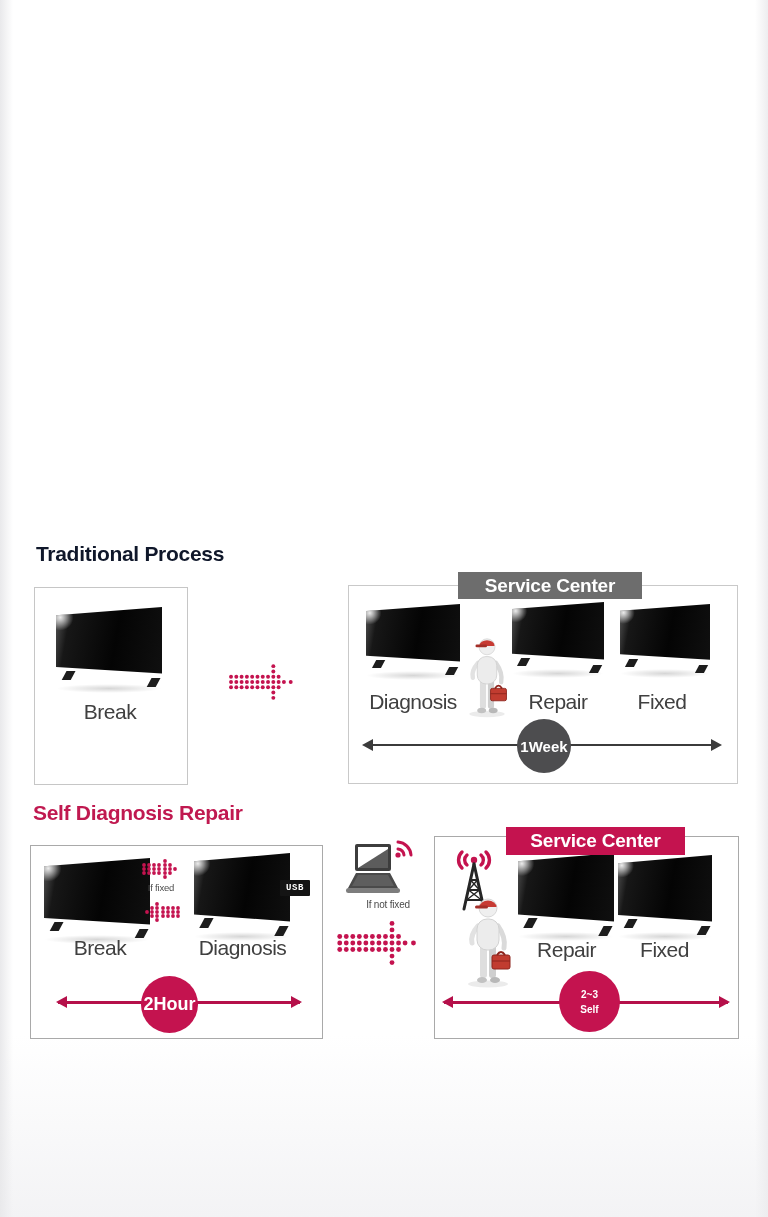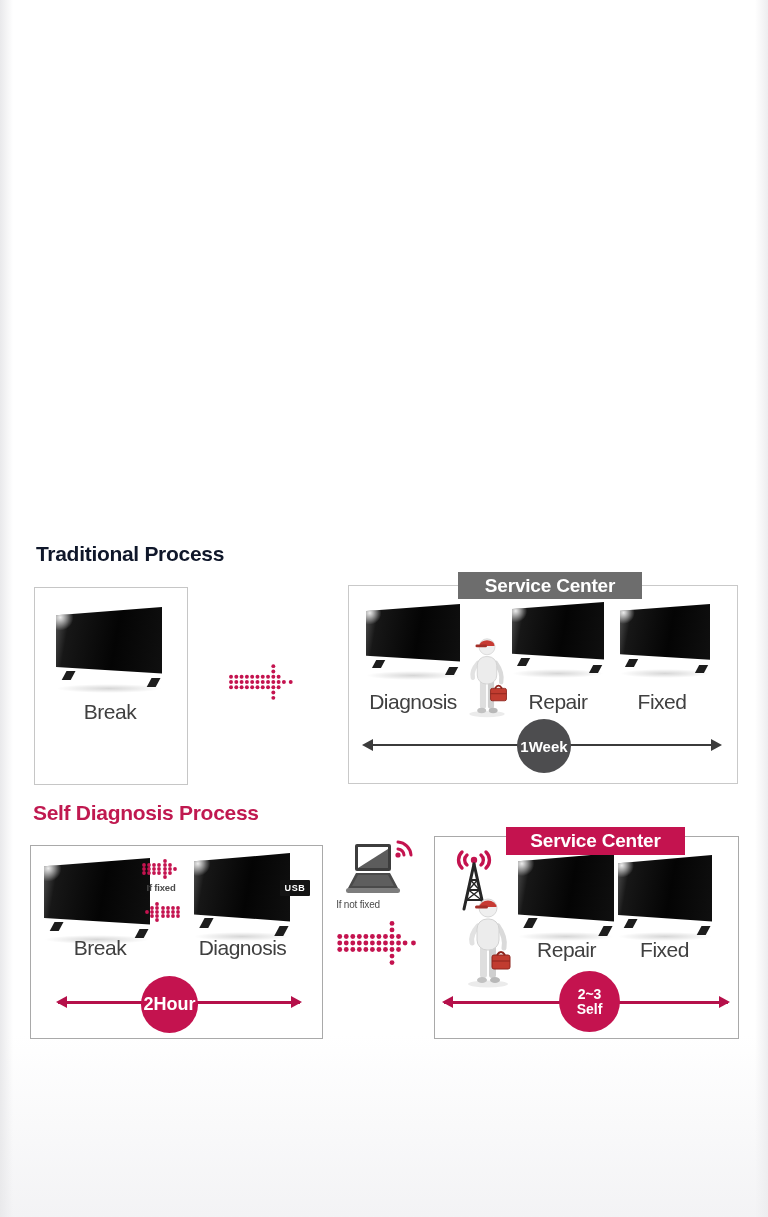--- a/index.html
+++ b/index.html
@@ -224,58 +224,58 @@
     <use href="#repairman"></use>
   </svg>
 
 <div class="tv-label" style="left:356px;top:690px;width:114px;">Diagnosis</div>
 <div class="tv-label" style="left:508px;top:690px;width:100px;">Repair</div>
 <div class="tv-label" style="left:612px;top:690px;width:100px;">Fixed</div>
 
 <div class="tl-line" style="left:364px;top:744px;width:356px;"></div>
 <div class="tl-circle dark" style="left:517px;top:719px;width:54px;height:54px;font-size:15px;">1Week</div>
 
-<div class="abs heading pink" style="left:33px;top:801px;">Self Diagnosis Process</div>
+<div class="abs heading pink" style="left:33px;top:801px;">Self Diagnosis Repair</div>
 
 <div class="pbox" style="left:30px;top:845px;width:291px;height:192px;border-color:#a9a9a9;"></div>
 <div class="tv" style="left:44px;top:858px;width:106px;height:86px;">
   <div class="screen"></div>
     <div class="foot fl"></div>
     <div class="foot fr"></div>
     <div class="tvshadow"></div>
 </div>
 <div class="tv-label" style="left:40px;top:936px;width:120px;">Break</div>
 
 <svg class="abs dot-arrow" style="left:138px;top:859px;" width="46" height="20">
     <use href="#dotArrowSmall"></use>
   </svg>
-<div class="tiny-note" style="left:131px;top:882px;width:60px;font-size:9.5px;font-weight:bold;">If fixed</div>
+<div class="tiny-note" style="left:131px;top:882px;width:60px;font-size:9.5px;">If fixed</div>
 <svg class="abs dot-arrow flip" style="left:138px;top:902px;" width="46" height="20">
     <use href="#dotArrowSmall"></use>
   </svg>
 
 <div class="tv" style="left:194px;top:853px;width:96px;height:88px;">
   <div class="screen"></div>
     <div class="foot fl"></div>
     <div class="foot fr"></div>
     <div class="tvshadow"></div>
 </div>
-<div class="usb-badge" style="left:280px;top:880px;width:30px;height:16px;">USB</div>
+<div class="usb-badge" style="left:280px;top:880px;width:30px;height:16px;font-family:Liberation Mono, monospace;">USB</div>
 <div class="tv-label" style="left:180px;top:936px;width:125px;">Diagnosis</div>
 
 <div class="tl-line pink" style="left:58px;top:1001px;width:242px;"></div>
 <div class="tl-circle pink" style="left:141px;top:976px;width:57px;height:57px;font-size:18px;">2Hour</div>
 
 <svg class="abs" style="left:340px;top:842px;" width="64" height="56">
     <use href="#laptop"></use>
   </svg>
 <svg class="abs" style="left:394px;top:833px;" width="26" height="26">
     <use href="#wifi"></use>
   </svg>
-<div class="tiny-note" style="left:318px;top:899px;width:80px;">If not fixed</div>
+<div class="tiny-note" style="left:348px;top:899px;width:80px;">If not fixed</div>
 <svg class="abs dot-arrow" style="left:336px;top:920px;" width="84" height="46">
     <use href="#dotArrowBig"></use>
   </svg>
 
 <div class="pbox" style="left:434px;top:836px;width:303px;height:201px;border-color:#a9a9a9;"></div>
 <div class="sc-header pink" style="left:506px;top:827px;width:179px;height:28px;line-height:28px;">Service Center</div>
 
 <svg class="abs" style="left:440px;top:843px;" width="68" height="72">
     <use href="#antenna"></use>
   </svg>
@@ -292,16 +292,16 @@
 <div class="tv" style="left:618px;top:855px;width:94px;height:86px;">
   <div class="screen"></div>
     <div class="foot fl"></div>
     <div class="foot fr"></div>
     <div class="tvshadow"></div>
 </div>
 <div class="tv-label" style="left:514px;top:938px;width:105px;">Repair</div>
 <div class="tv-label" style="left:612px;top:938px;width:105px;">Fixed</div>
 
 <div class="tl-line pink" style="left:444px;top:1001px;width:284px;"></div>
-<div class="tl-circle pink" style="left:559px;top:971px;width:61px;height:61px;font-size:14px;line-height:15px;">
+<div class="tl-circle pink" style="left:559px;top:971px;width:61px;height:61px;font-size:10px;line-height:15px;">
   <div>2~3</div>
   <div>Self</div>
 </div>
 
 </body></html>

